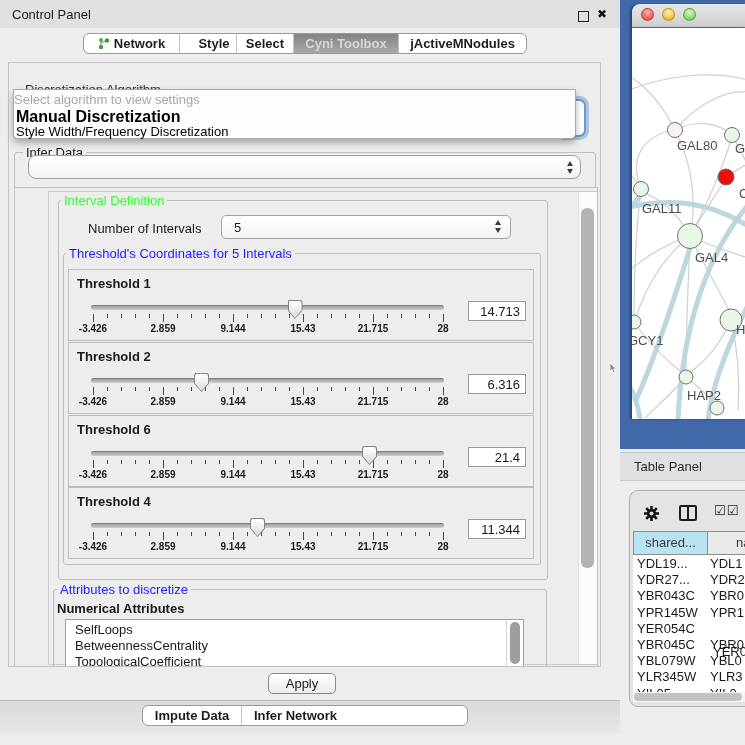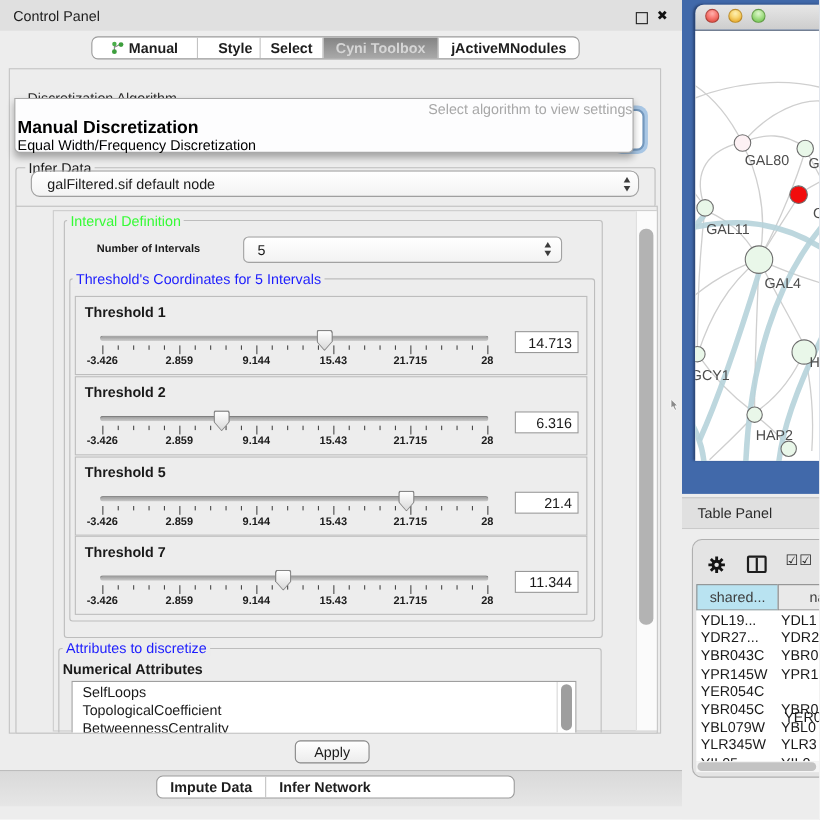--- a/index.html
+++ b/index.html
@@ -45,21 +45,21 @@
 
   <div class="tabbar" id="toptabs" style="left:83px;top:33px;width:444px;height:21px">
       <div class="seg" style="width: 95px;">
         <svg width="12" height="13" viewBox="0 0 12 13" style="margin-right: 4px;">
           <line x1="3" y1="3" x2="3" y2="10" stroke="#8a8a8a"></line>
           <line x1="3" y1="6" x2="9" y2="3" stroke="#8a8a8a"></line>
           <circle cx="3" cy="3" r="2" fill="#4aae4a"></circle>
           <circle cx="3" cy="10" r="2.2" fill="#3d9e3d"></circle>
           <circle cx="9" cy="3.5" r="2.2" fill="#3d9e3d"></circle>
         </svg>
-        <span>Manual</span>
+        <span>Network</span>
       </div>
       <div class="seg" style="width: 57px; padding-left: 12px;">
         <span>Style</span>
       </div>
       <div class="seg" style="width: 57px;">
         <span>Select</span>
       </div>
       <div class="seg sel" style="width: 105px;">
         <span>Cyni Toolbox</span>
       </div>
@@ -72,36 +72,35 @@
 
   <div class="abs" style="left:25px;top:82px;font-size:13px;color:#2e2e2e">Discretization Algorithm</div>
 
   <div class="abs" style="left:556px;top:96px;width:33px;height:44px;border-radius:9px;background:#a8c6e4;z-index:5"></div>
   <div class="abs" style="left:559px;top:99px;width:27px;height:38px;border-radius:7px;background:#fff;border:2px solid #7498bd;box-sizing:border-box;z-index:6"></div>
 
   <div class="groupbox" style="left:14px;top:152px;width:580px;height:35px"></div>
   <div class="grouplabel" style="left:23px;top:146px">Infer Data</div>
   <div class="abs" style="left:28px;top:155px;width:553px;height:24px;border:1px solid #9f9f9f;border-radius:8px;
               background:linear-gradient(#ffffff,#f3f3f3);box-sizing:border-box">
-    <span style="position:absolute;left:14px;top:4px;font-size:13px">galFiltered.sif default node</span>
     <div class="arrup" style="position:absolute;right:7px;top:5px"></div>
     <div class="arrdn" style="position:absolute;right:7px;top:13px"></div>
   </div>
 
   <div class="abs" id="innerpanel" style="left:14px;top:187px;width:584px;height:480px;border:1px solid #c0c0c0;background:#ededed;box-sizing:border-box;overflow:hidden">
 
     <div class="abs" style="left:33px;top:3px;width:550px;height:474px;border:1px solid #cccccc;box-sizing:border-box"></div>
 
     <div class="abs" style="left:563px;top:4px;width:19px;height:472px;background:#fbfbfb;border-left:1px solid #ddd"></div>
     <div class="abs" style="left:566px;top:20px;width:13px;height:360px;background:#b3b3b3;border-radius:6px"></div>
 
     <div class="groupbox" style="left:43px;top:12px;width:488px;height:378px"></div>
     <div class="grouplabel" style="left:46px;top:6px;color:#37fb37">Interval Definition</div>
 
-    <div class="abs" style="left:73px;top:33px;font-size:10px;font-weight:700">Number of Intervals</div>
+    <div class="abs" style="left:73px;top:33px;font-size:13px;font-weight:400">Number of Intervals</div>
     <div class="abs" style="left:206px;top:27px;width:290px;height:24px;border:1px solid #a2a2a2;border-radius:5px;
                 background:linear-gradient(#ffffff,#f3f3f3);box-sizing:border-box">
       <span style="position:absolute;left:12px;top:4px;font-size:13px">5</span>
       <div class="arrup" style="position:absolute;right:9px;top:4px"></div>
       <div class="arrdn" style="position:absolute;right:9px;top:12px"></div>
     </div>
 
     <div class="groupbox" style="left:48px;top:65px;width:476px;height:310px"></div>
     <div class="grouplabel" style="left:51px;top:59px;color:#1c1cfd">Threshold's Coordinates for 5 Intervals</div>
 
@@ -180,21 +179,21 @@
           <div class="ticklabel" style="left:164px;top:53px">9.144</div>
           <div class="ticklabel" style="left:234px;top:53px">15.43</div>
           <div class="ticklabel" style="left:304px;top:53px">21.715</div>
           <div class="ticklabel" style="left:374px;top:53px">28</div>
           <div class="thumb-o" style="left:125.0px">
             <div class="thumb-i"></div>
           </div>
           <div class="valfield">6.316</div>
         </div>
         <div class="sliderbox" style="top: 227px;">
-          <div class="thlabel">Threshold 5</div>
+          <div class="thlabel">Threshold 6</div>
           <div class="track"></div>
           <div class="tickmark" style="left:24px;top:44px;height:8px"></div>
           <div class="tickmark" style="left:38px;top:44px;height:4px"></div>
           <div class="tickmark" style="left:52px;top:44px;height:4px"></div>
           <div class="tickmark" style="left:66px;top:44px;height:4px"></div>
           <div class="tickmark" style="left:80px;top:44px;height:4px"></div>
           <div class="tickmark" style="left:94px;top:44px;height:8px"></div>
           <div class="tickmark" style="left:108px;top:44px;height:4px"></div>
           <div class="tickmark" style="left:122px;top:44px;height:4px"></div>
           <div class="tickmark" style="left:136px;top:44px;height:4px"></div>
@@ -220,21 +219,21 @@
           <div class="ticklabel" style="left:164px;top:53px">9.144</div>
           <div class="ticklabel" style="left:234px;top:53px">15.43</div>
           <div class="ticklabel" style="left:304px;top:53px">21.715</div>
           <div class="ticklabel" style="left:374px;top:53px">28</div>
           <div class="thumb-o" style="left:293.0px">
             <div class="thumb-i"></div>
           </div>
           <div class="valfield">21.4</div>
         </div>
         <div class="sliderbox" style="top: 299px;">
-          <div class="thlabel">Threshold 7</div>
+          <div class="thlabel">Threshold 4</div>
           <div class="track"></div>
           <div class="tickmark" style="left:24px;top:44px;height:8px"></div>
           <div class="tickmark" style="left:38px;top:44px;height:4px"></div>
           <div class="tickmark" style="left:52px;top:44px;height:4px"></div>
           <div class="tickmark" style="left:66px;top:44px;height:4px"></div>
           <div class="tickmark" style="left:80px;top:44px;height:4px"></div>
           <div class="tickmark" style="left:94px;top:44px;height:8px"></div>
           <div class="tickmark" style="left:108px;top:44px;height:4px"></div>
           <div class="tickmark" style="left:122px;top:44px;height:4px"></div>
           <div class="tickmark" style="left:136px;top:44px;height:4px"></div>
@@ -267,33 +266,33 @@
           <div class="valfield">11.344</div>
         </div>
       </div>
 
     <div class="groupbox" style="left:38px;top:401px;width:492px;height:90px"></div>
     <div class="grouplabel" style="left:42px;top:395px;color:#1c1cfd">Attributes to discretize</div>
     <div class="abs" style="left:42px;top:413px;font-size:13px;font-weight:700">Numerical Attributes</div>
     <div class="abs" style="left:50px;top:431px;width:459px;height:49px;background:#fff;border:1px solid #9f9f9f;box-sizing:border-box;overflow:hidden">
       <div id="attrlist" style="padding-top:2px">
           <div class="listitem">SelfLoops</div>
+          <div class="listitem">BetweennessCentrality</div>
           <div class="listitem">TopologicalCoefficient</div>
-          <div class="listitem">BetweennessCentrality</div>
         </div>
       <div style="position:absolute;right:0;top:0;width:16px;height:100%;background:#fff;border-left:1px solid #d8d8d8"></div>
       <div style="position:absolute;right:3px;top:2px;width:10px;height:42px;background:#9e9e9e;border-radius:5px"></div>
     </div>
   </div>
 
   <div class="abs" style="left:13px;top:89px;width:563px;height:50px;background:#fdfdfe;border:1px solid #a9a9a9;
               border-radius:0 0 5px 5px;box-sizing:border-box;z-index:20;box-shadow:0 4px 7px rgba(0,0,0,0.3)">
-    <div style="position:absolute;left:0;top:2px;width:100%;text-align:right;font-size:13px;color:#a8a8a8">Select algorithm to view settings</div>
+    <div style="position:absolute;left:0;top:2px;width:100%;text-align:left;font-size:13px;color:#a8a8a8">Select algorithm to view settings</div>
     <div style="position:absolute;left:2px;top:18px;font-size:16px;font-weight:700;color:#000">Manual Discretization</div>
-    <div style="position:absolute;left:2px;top:34px;font-size:13px;color:#000">Equal Width/Frequency Discretization</div>
+    <div style="position:absolute;left:2px;top:34px;font-size:13px;color:#000">Style Width/Frequency Discretization</div>
   </div>
 
   <div class="abs" style="left:268px;top:673px;width:68px;height:21px;border:1px solid #878787;border-radius:5px;
               background:linear-gradient(#ffffff,#ececec);text-align:center;box-sizing:border-box">
     <span style="font-size:13px;line-height:19px">Apply</span>
   </div>
 
   <div class="abs" style="left:0;top:700px;width:620px;height:33px;background:linear-gradient(#d9d9d9,#e6e6e6);border-top:1px solid #bcbcbc;box-sizing:border-box"></div>
   <div class="tabbar" id="bottabs" style="left:142px;top:705px;width:326px;height:21px">
       <div class="seg" style="width: 98px;">

